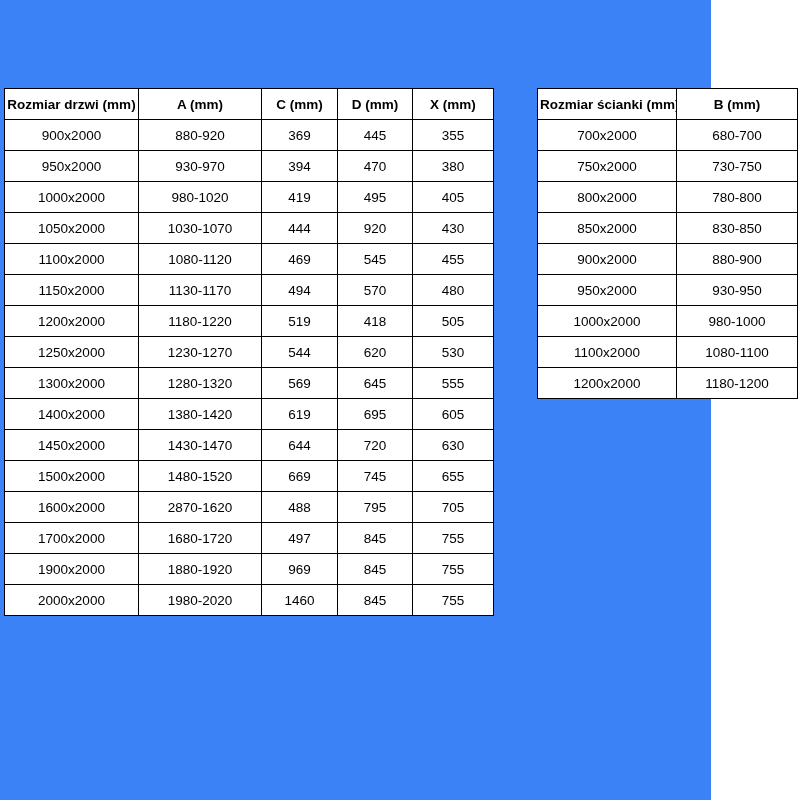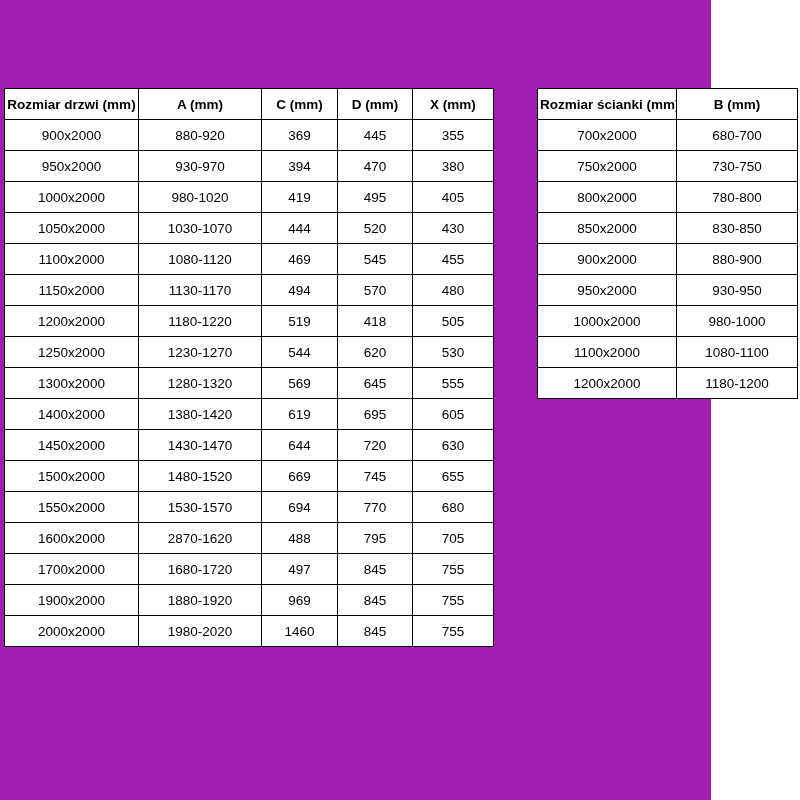--- a/index.html
+++ b/index.html
@@ -8,21 +8,21 @@
     width: 800px;
     height: 800px;
     position: relative;
     font-family: "Liberation Sans", "DejaVu Sans", sans-serif;
     color: #000000;
   }
   .page {
     position: relative;
     width: 711px;
     height: 800px;
-    background: #a21caf;
+    background: #3b82f6;
   }
   table.spec {
     position: absolute;
     border-collapse: collapse;
     table-layout: fixed;
     background: #ffffff;
   }
   table.spec th, table.spec td {
     border: 1px solid #000000;
     text-align: center;
@@ -88,21 +88,21 @@
           <td>1000x2000</td>
           <td>980-1020</td>
           <td>419</td>
           <td>495</td>
           <td>405</td>
         </tr>
         <tr>
           <td>1050x2000</td>
           <td>1030-1070</td>
           <td>444</td>
-          <td>520</td>
+          <td>920</td>
           <td>430</td>
         </tr>
         <tr>
           <td>1100x2000</td>
           <td>1080-1120</td>
           <td>469</td>
           <td>545</td>
           <td>455</td>
         </tr>
         <tr>
@@ -146,27 +146,20 @@
           <td>644</td>
           <td>720</td>
           <td>630</td>
         </tr>
         <tr>
           <td>1500x2000</td>
           <td>1480-1520</td>
           <td>669</td>
           <td>745</td>
           <td>655</td>
-        </tr>
-        <tr>
-          <td>1550x2000</td>
-          <td>1530-1570</td>
-          <td>694</td>
-          <td>770</td>
-          <td>680</td>
         </tr>
         <tr>
           <td>1600x2000</td>
           <td>2870-1620</td>
           <td>488</td>
           <td>795</td>
           <td>705</td>
         </tr>
         <tr>
           <td>1700x2000</td>

